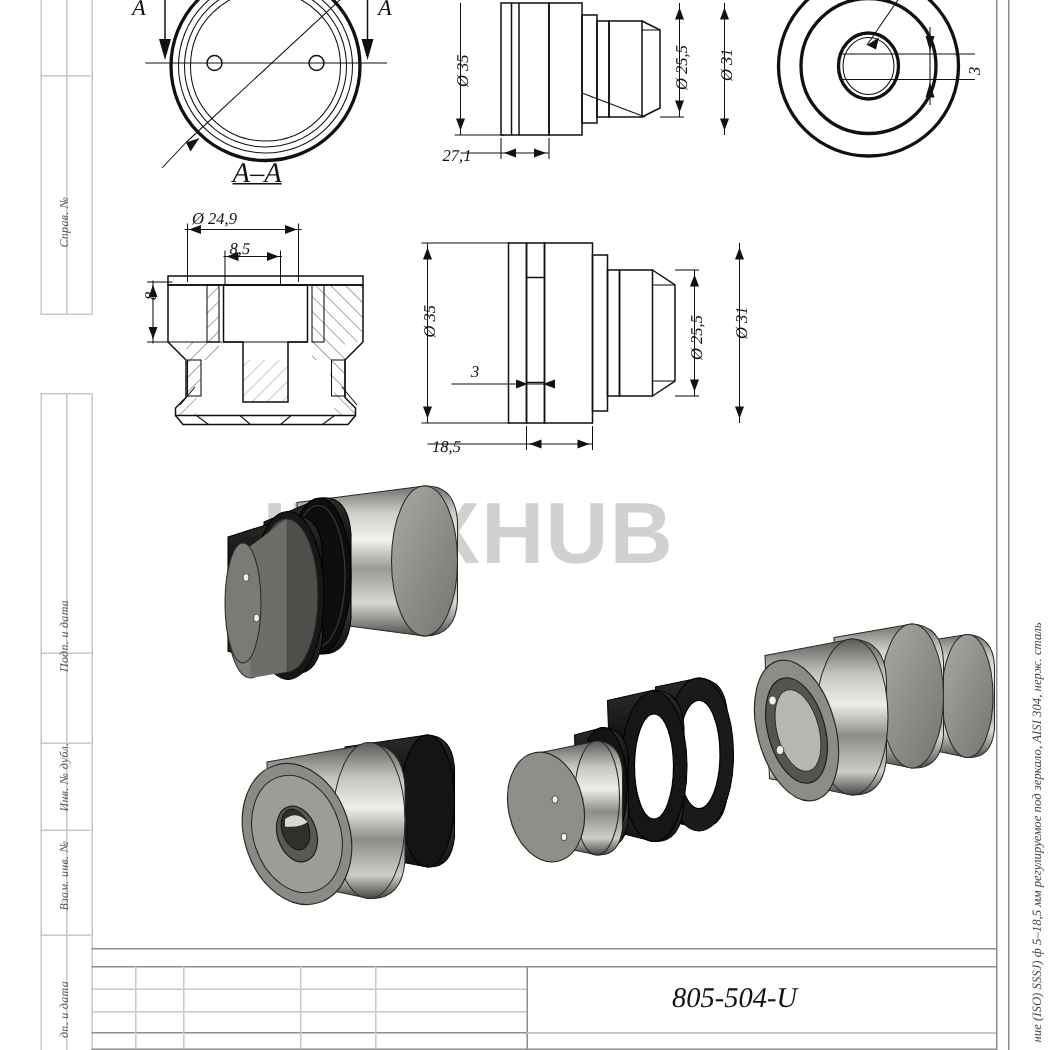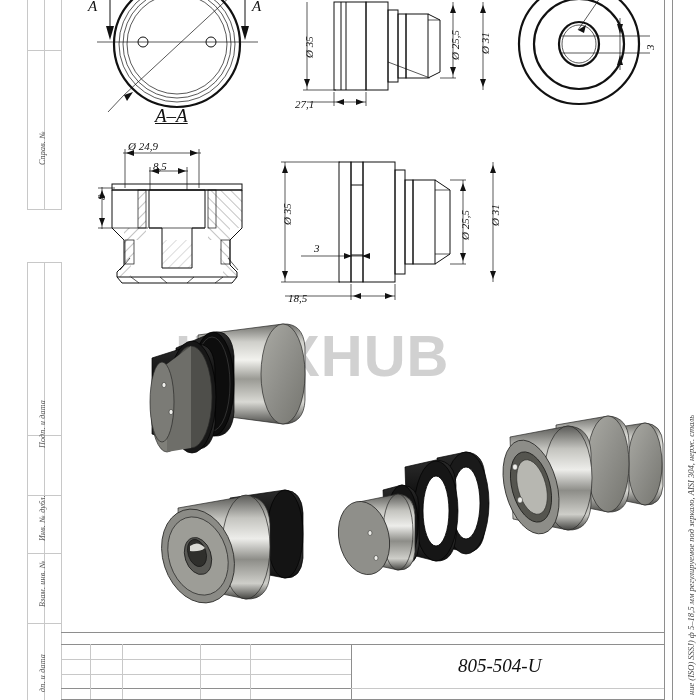--- a/index.html
+++ b/index.html
@@ -350,15 +350,15 @@
   <div class="dim" style="left:288px;top:292px;">18,5</div>
   <div class="dim v" style="left:459px;top:240px;">Ø 25,5</div>
   <div class="dim v" style="left:489px;top:226px;">Ø 31</div>
 
   <div class="dim v" style="left:644px;top:50px;">3</div>
 
   <div class="letter" style="left:88px;top:-2px;font-style:italic;">A</div>
   <div class="letter" style="left:252px;top:-2px;font-style:italic;">A</div>
   <div class="viewname" style="left:155px;top:105px;text-decoration:underline;">A–A</div>
 
-  <div class="partno" style="left:458px;top:655px;">805-504-U</div>
+  <div class="partno" style="left:448px;top:655px;">805-504-U</div>
 
 </div>
 
 </body></html>

